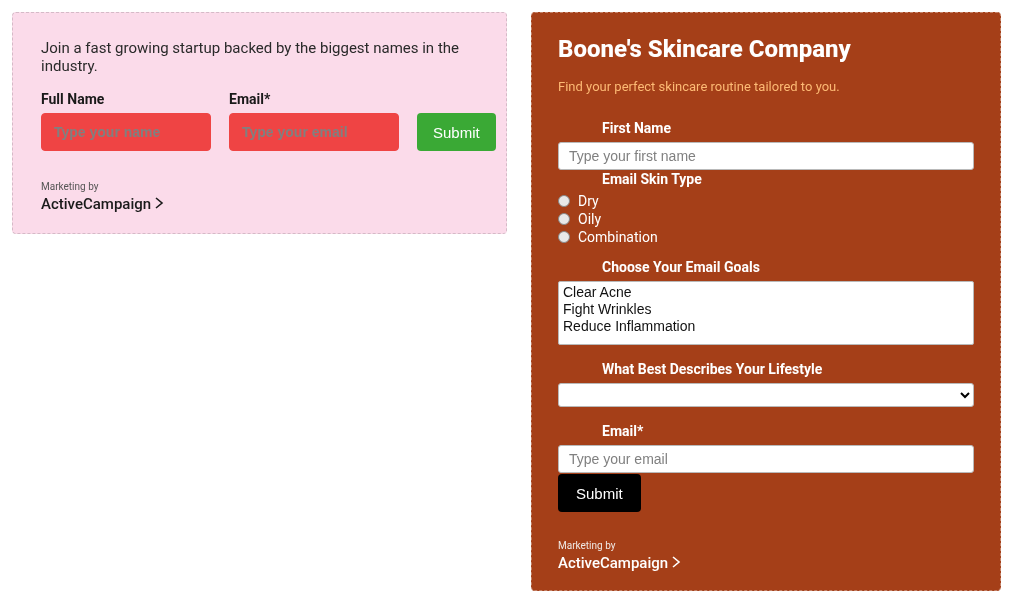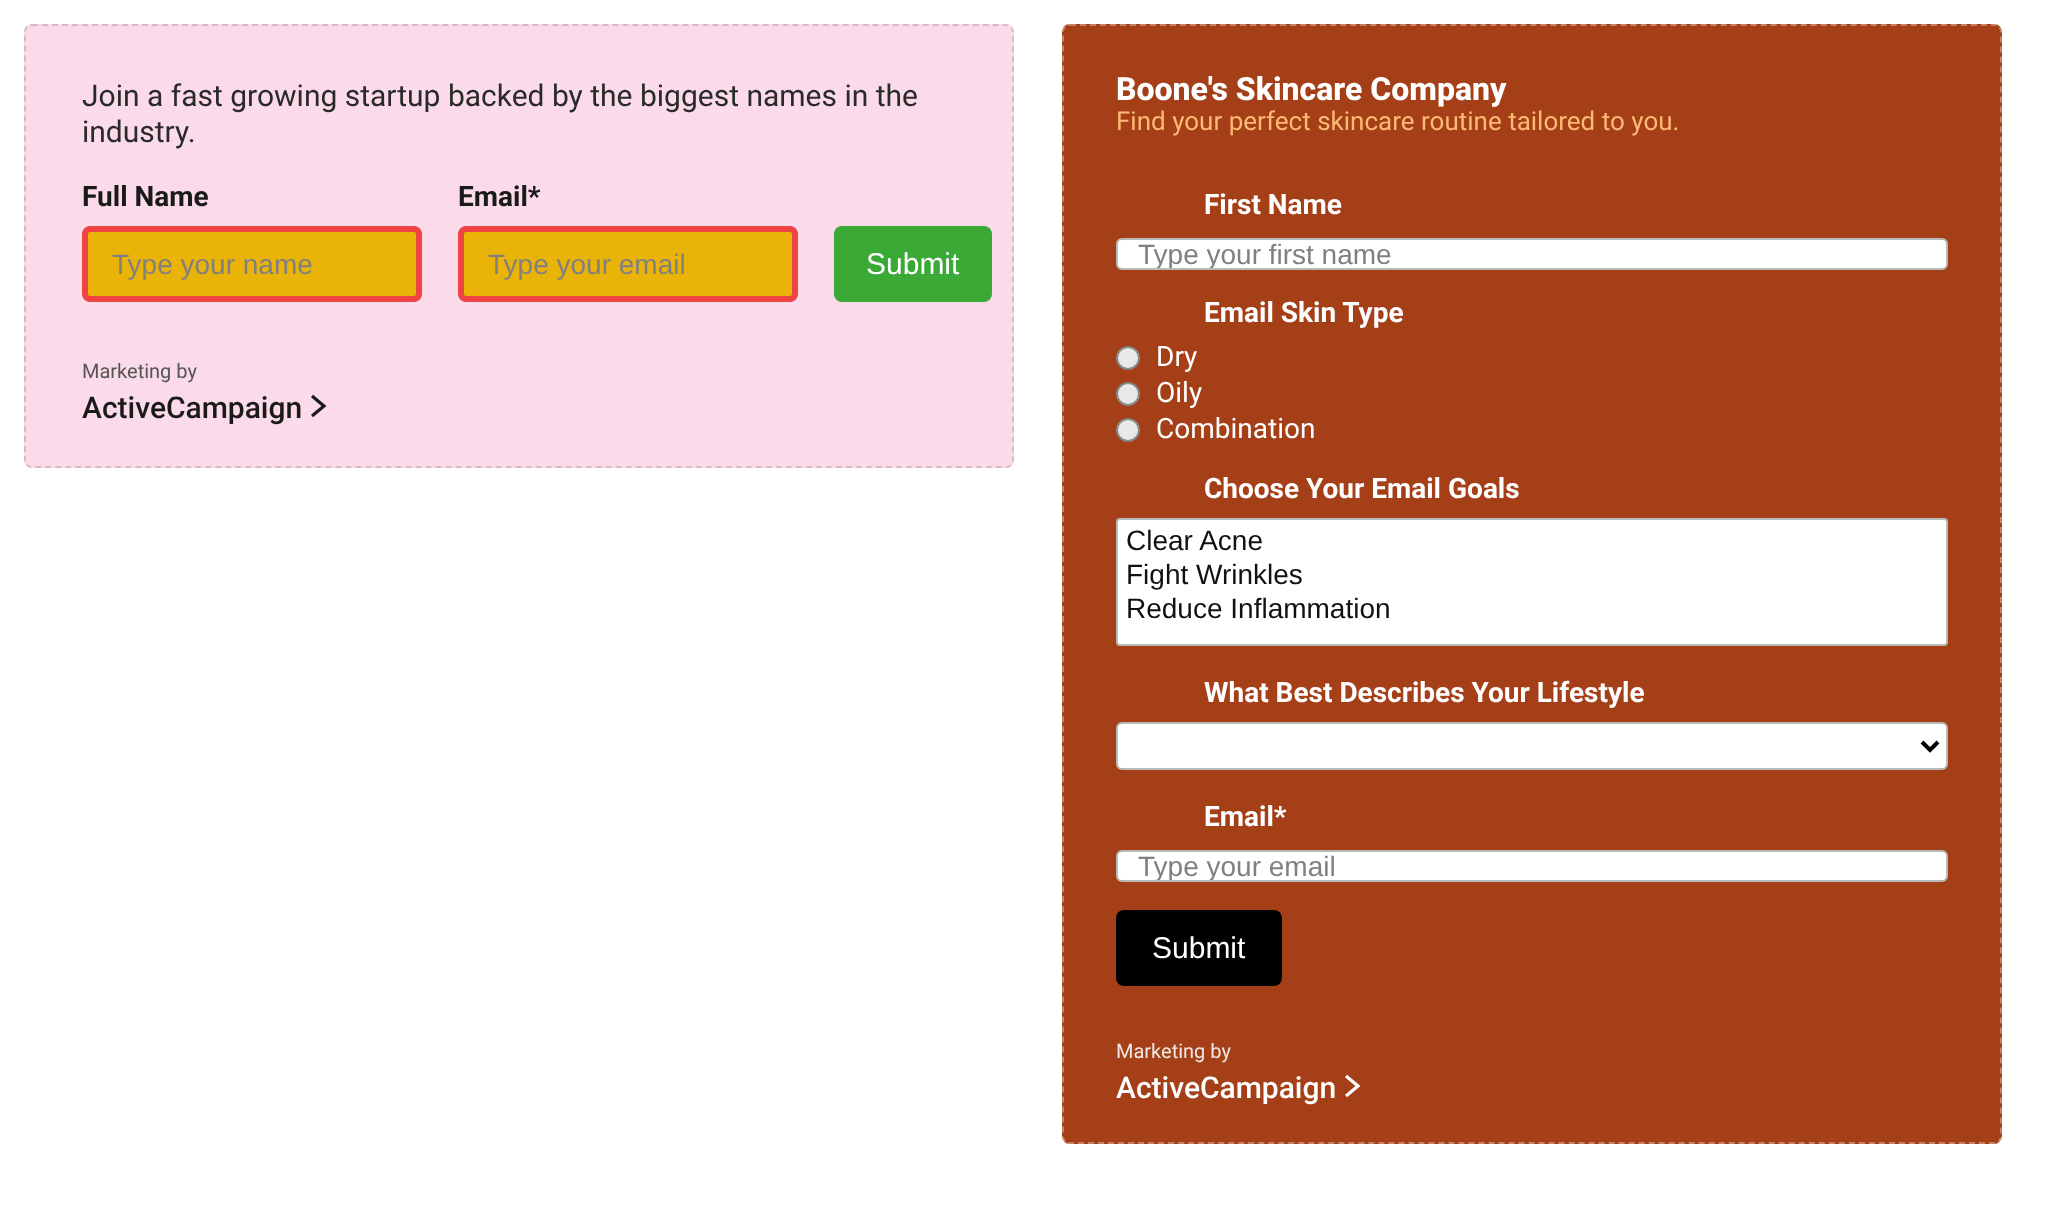--- a/index.html
+++ b/index.html
@@ -54,26 +54,27 @@
     }
     .label-left {
       font-size: 14px;
       font-weight: 700;
       color: #1a1a1a;
       margin-bottom: 6px;
     }
     .input-left {
       width: 170px;
       height: 38px;
-      border: 3px solid #ef4444;
-      border-radius: 4px;
-      background: #eab308;
+      border: 1px solid #ef4444;
+      border-radius: 4px;
+      background: #ef4444;
       font-size: 14px;
       padding: 0 12px;
       color: #333;
+      font-weight: bold;
     }
     .input-left::placeholder {
       color: #808080;
     }
     .btn-green {
       background: #3aa935;
       color: #fff;
       border: none;
       border-radius: 4px;
       height: 38px;
@@ -108,47 +109,47 @@
       font-weight: 500;
       color: #ffffff;
       display: inline-flex;
       align-items: center;
       gap: 4px;
     }
     .ac-chevron {
       display: inline-block;
     }
     .right-title {
-      font-size: 16px;
+      font-size: 24px;
       font-weight: 800;
-      margin-bottom: 0;
+      margin-bottom: 16px;
     }
     .right-subtitle {
       font-size: 13px;
       margin-bottom: 26px;
       color: #fdba74;
     }
     .label-right {
       font-size: 14px;
       font-weight: 700;
       color: #ffffff;
       margin-bottom: 6px;
       display: block;
       margin-left: 44px;
     }
     .input-right {
       width: 100%;
-      height: 16px;
+      height: 28px;
       border: 1px solid #b9b9b9;
       border-radius: 3px;
       background: #ffffff;
       font-size: 14px;
       padding: 0 10px;
       color: #333;
-      margin-bottom: 14px;
+      margin-bottom: 1px;
     }
     .input-right::placeholder {
       color: #808080;
     }
     .radio-group {
       margin-bottom: 14px;
     }
     .radio-row {
       display: flex;
       align-items: center;

